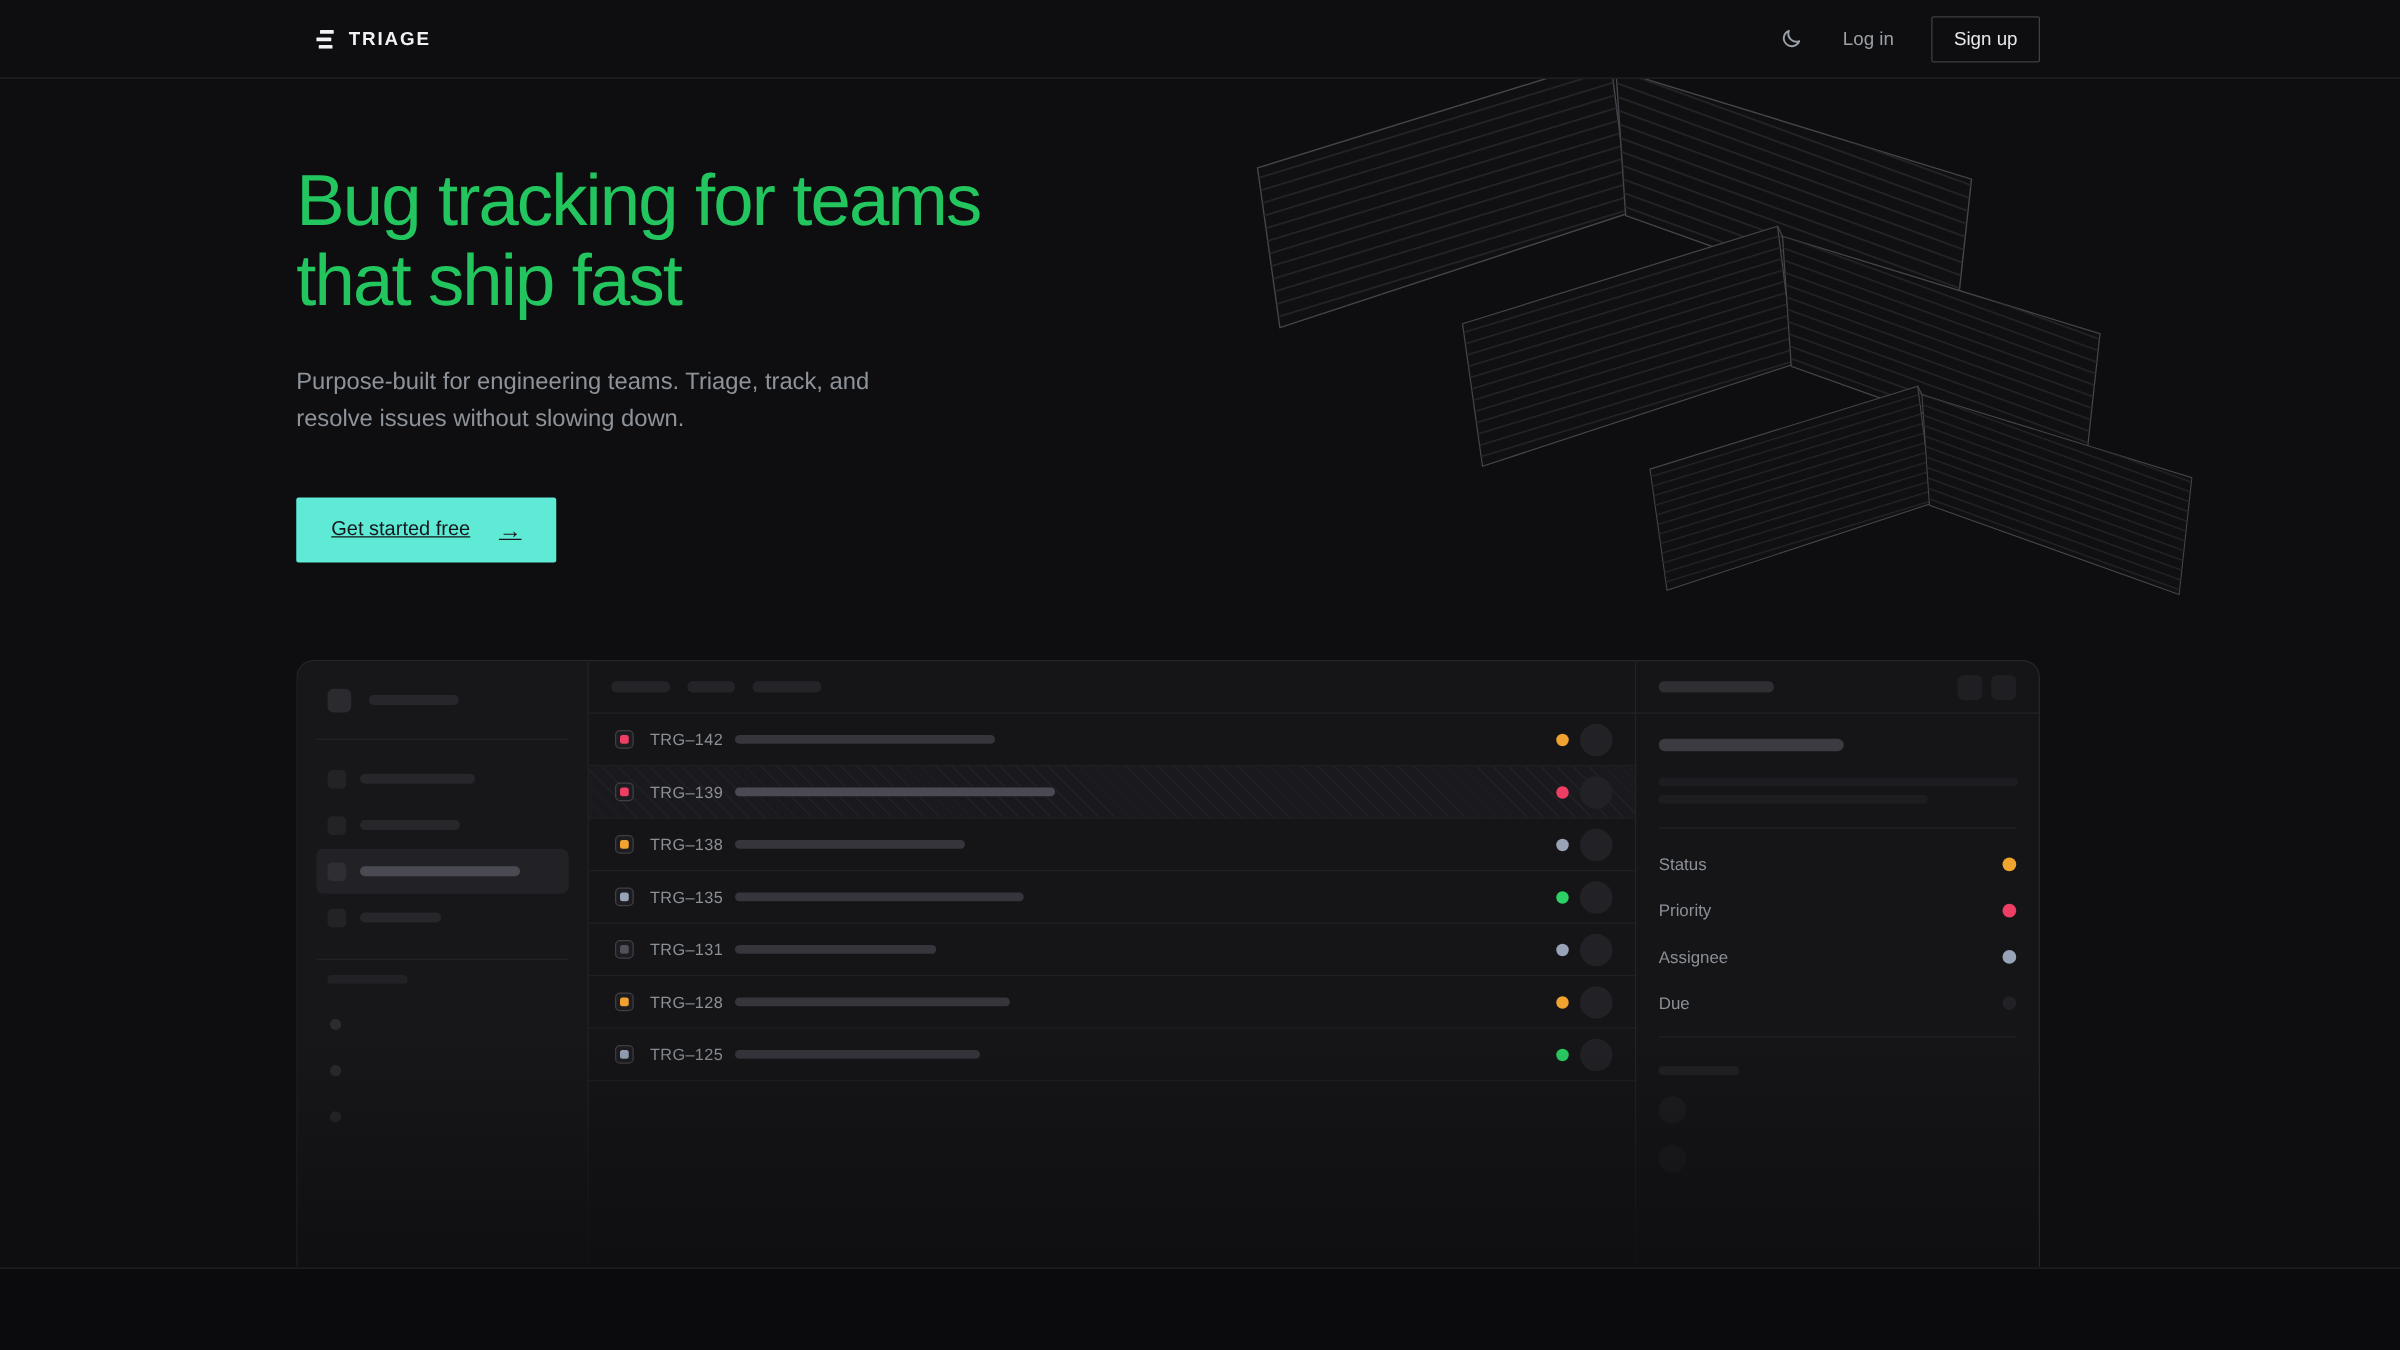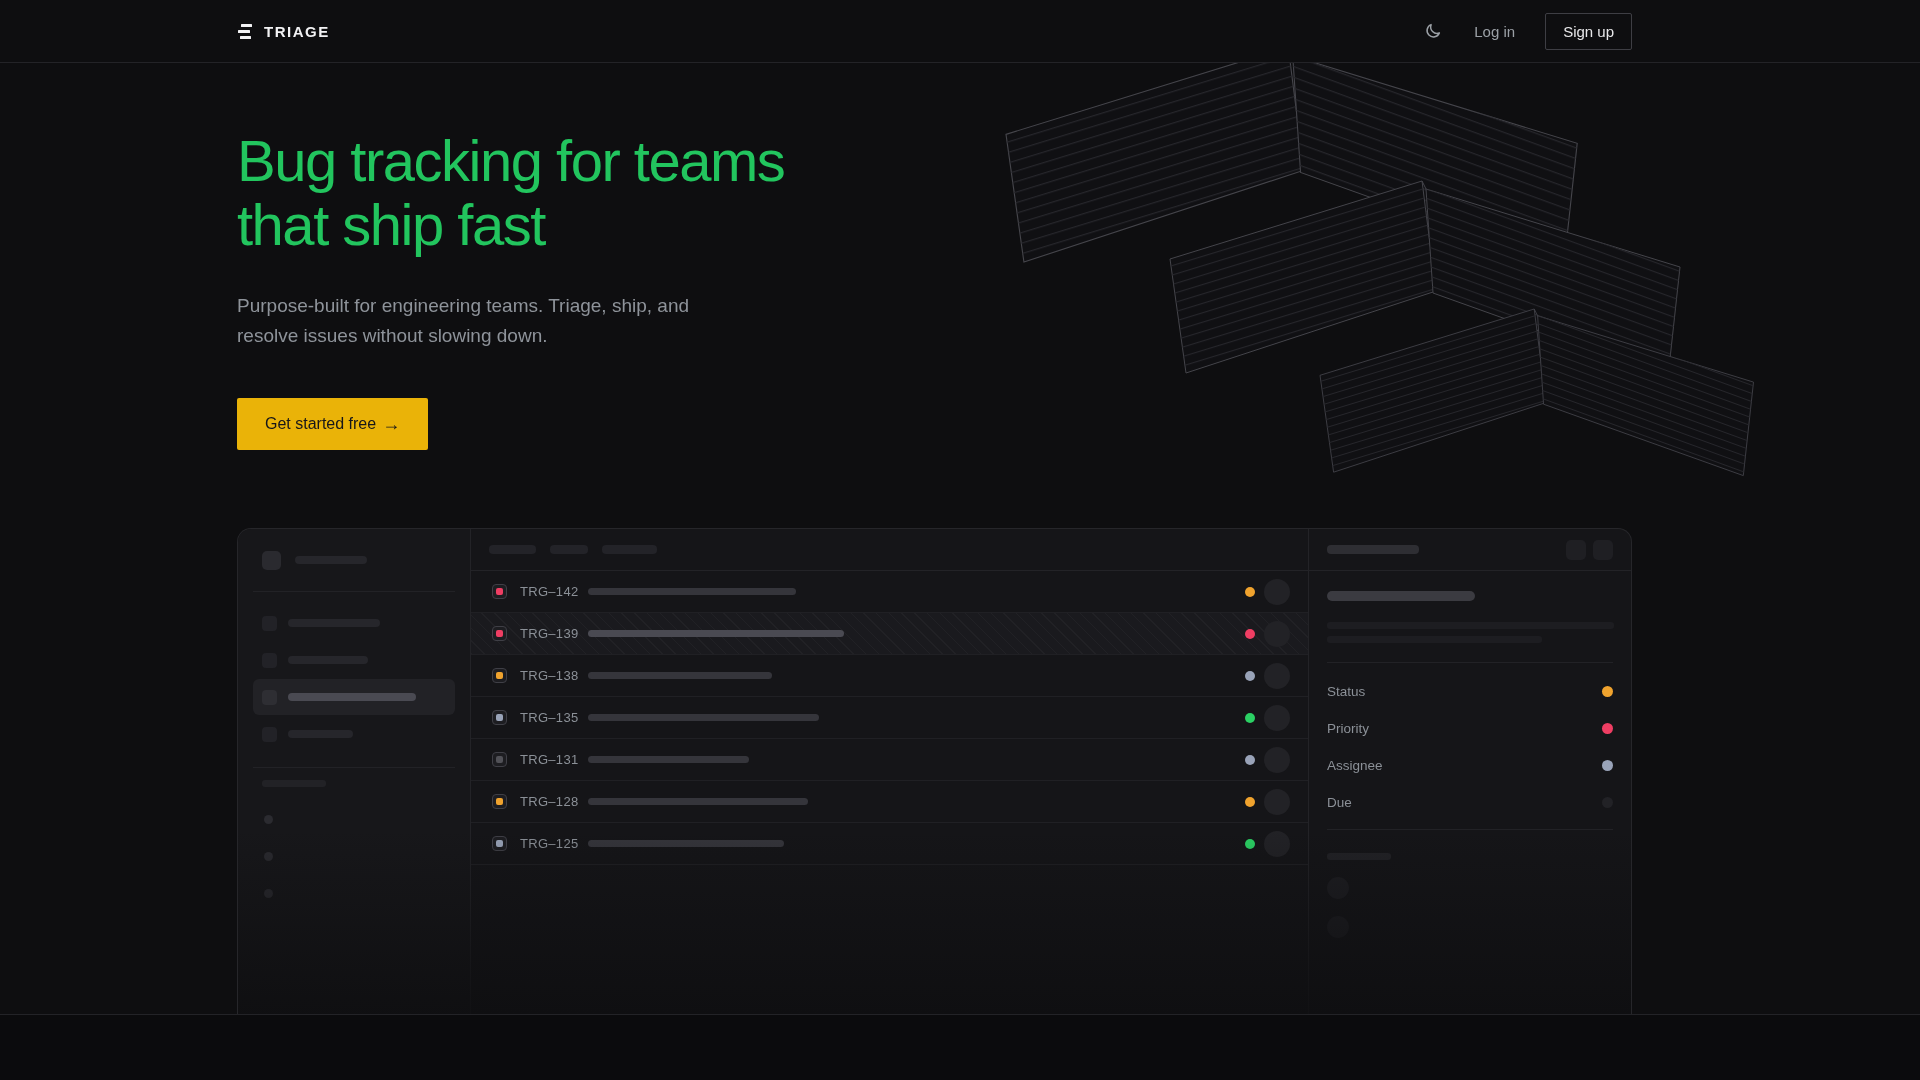--- a/index.html
+++ b/index.html
@@ -11,21 +11,21 @@
     position:relative;
   }
 
   
   .nav {
     position:absolute; left:0; top:0; width:1920px; height:63px;
     border-bottom:1px solid #232327;
     display:flex; align-items:center;
     background:#0E0E10; z-index:30;
   }
-  .brand { position:absolute; left:238px; display:flex; align-items:center; gap:10px; cursor:pointer; }
+  .brand { position:absolute; left:253px; display:flex; align-items:center; gap:10px; cursor:pointer; }
   .brand-icon { width:16px; height:15px; display:block; }
   .brand-name { font-size:15px; font-weight:bold; letter-spacing:1.5px; color:#F2F2F4; }
   .nav-right { position:absolute; right:288px; display:flex; align-items:center; gap:30px; }
   .moon-btn { width:22px; height:22px; cursor:pointer; display:flex; align-items:center; justify-content:center; }
   .login-link { font-size:15px; color:#9BA0A6; cursor:pointer; }
   .signup-btn {
     font-size:15px; color:#E8E8EA; background:transparent;
     border:1px solid #3E3E44; border-radius:2px;
     padding:9px 17px; cursor:pointer; font-family:inherit;
   }
@@ -37,23 +37,23 @@
     font-size:58px; line-height:64px; font-weight:500;
     letter-spacing:-1.5px; color:#22c55e; white-space:pre-line;
   }
   .hero-sub {
     position:absolute; left:237px; top:228px; width:480px;
     font-size:19px; line-height:30px; color:#8E939A;
   }
   .cta-btn {
     position:absolute; left:237px; top:335px;
     height:52px; padding:0 28px;
-    background:#eab308; color:#16161A; border:none; border-radius:2px;
+    background:#5eead4; color:#16161A; border:none; border-radius:2px;
     font-size:16px; font-weight:500; font-family:inherit;
-    display:flex; align-items:center; gap:6px; cursor:pointer;
+    display:flex; align-items:center; gap:23px; cursor:pointer;text-decoration:underline;
   }
   .cta-arrow { font-size:18px; line-height:1; }
 
   
   .deco { position:absolute; left:1000px; top:0px; width:760px; height:430px; }
 
   
   .mockup {
     position:absolute; left:237px; top:465px; width:1395px; height:486px;
     background:#151518;
@@ -180,21 +180,21 @@
     <g transform="translate(170,118)">
         <use href="#ribbon"></use>
       </g>
     <g transform="translate(320,246) scale(0.85)">
         <use href="#ribbon"></use>
       </g>
   </svg>
 
   <h1 class="hero-title">Bug tracking for teams
 that ship fast</h1>
-  <p class="hero-sub">Purpose-built for engineering teams. Triage, ship, and resolve issues without slowing down.</p>
+  <p class="hero-sub">Purpose-built for engineering teams. Triage, track, and resolve issues without slowing down.</p>
   <button class="cta-btn">
     <span>Get started free</span>
     <span class="cta-arrow">→</span>
   </button>
 
   <div class="mockup">
 
     <div class="m-sidebar">
       <div class="ws-row">
         <span class="ws-icon"></span>

